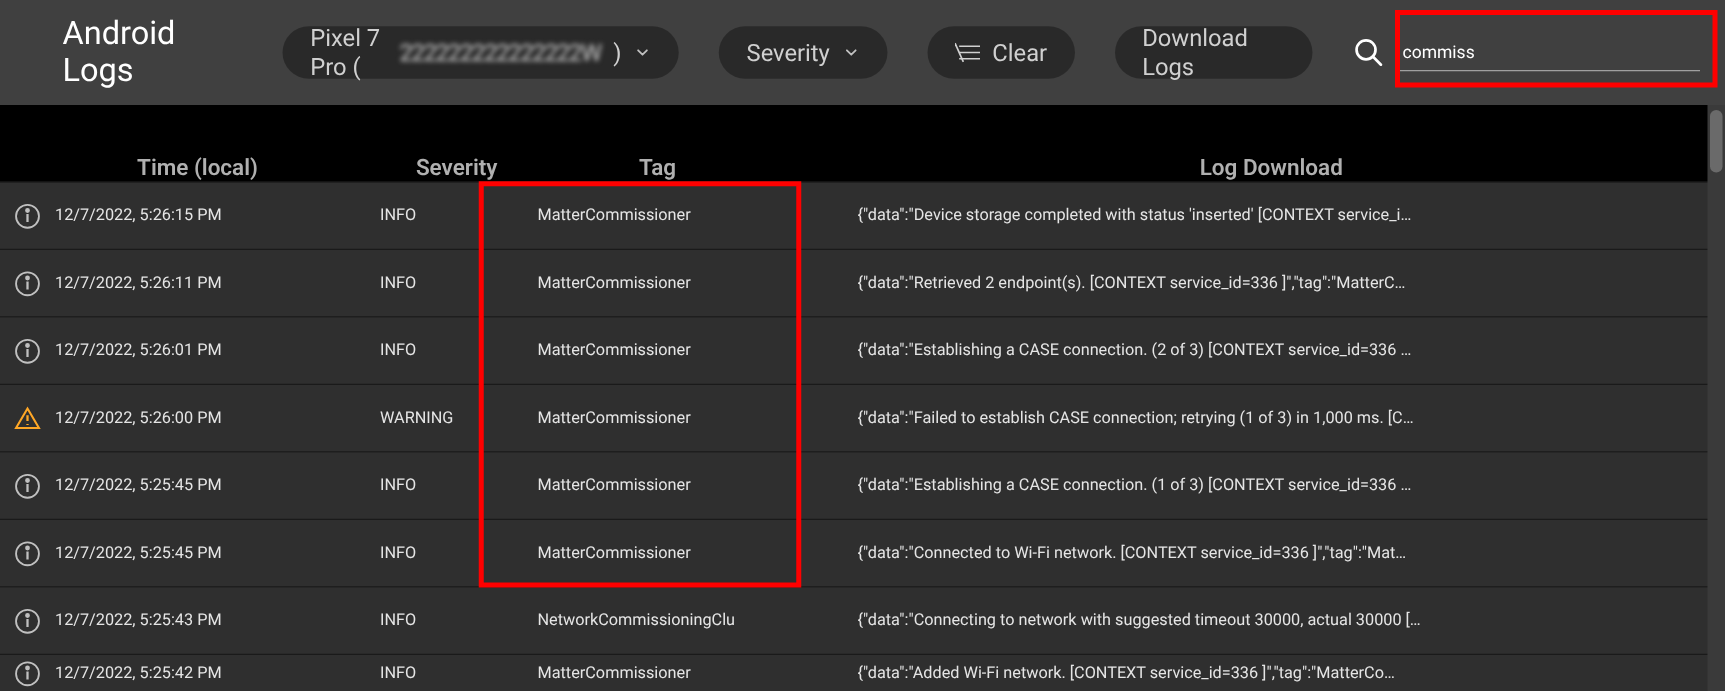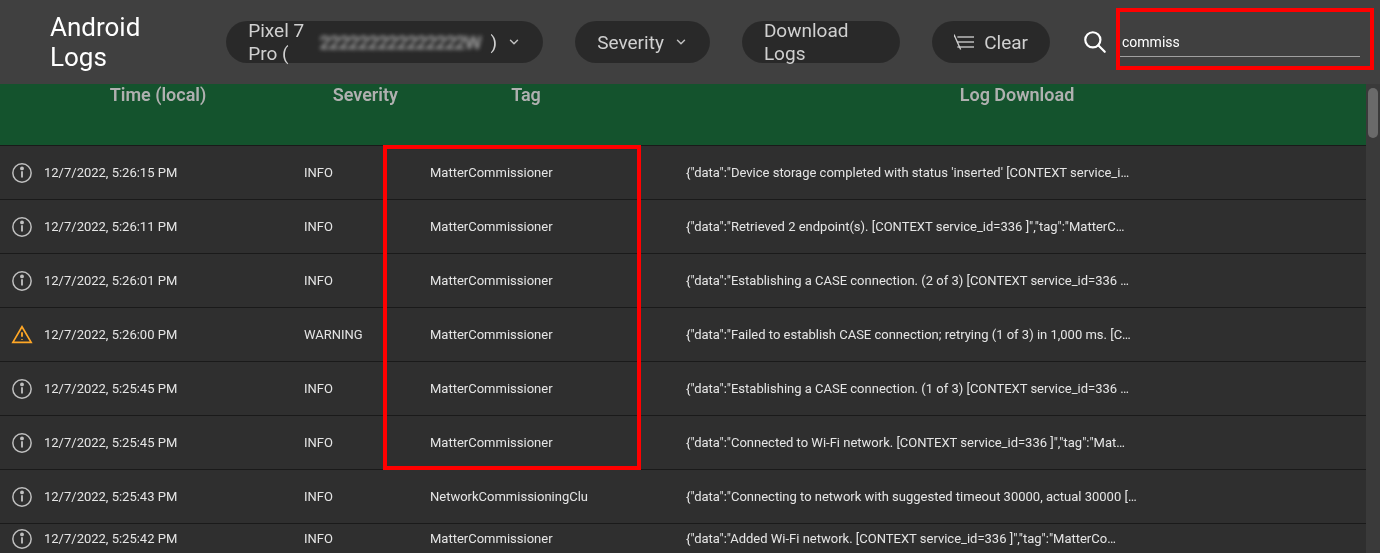--- a/index.html
+++ b/index.html
@@ -83,22 +83,22 @@
       top: 145px;
       left: 383px;
       width: 258px;
       height: 325px;
       border: 4px solid #ff0000;
       pointer-events: none;
     }
     .columns-header {
       display: flex;
       height: 62px;
-      align-items: flex-start;
-      background: #14532d;
+      align-items: flex-end;
+      background: #000000;
       border-bottom: 1px solid #1a1a1a;
     }
     .columns-header div {
       color: #b0b0b0;
       font-size: 18px;
       font-weight: 600;
     }
     .col-icon { width: 44px; }
     .col-time { width: 228px; padding-left: 0; text-align: left;}
     .col-time-header { width: 228px; text-align: center; }
@@ -176,33 +176,33 @@
   </div>
 
   <div class="pill">
     <span>Severity</span>
     <svg class="chevron" viewBox="0 0 24 24">
         <path d="M6 9l6 6 6-6" stroke="#c0c0c0" stroke-width="2.5" fill="none" stroke-linecap="round" stroke-linejoin="round"></path>
       </svg>
   </div>
 
   <div class="pill">
-    <span>Download Logs</span>
-  </div>
-
-  <div class="pill">
     <svg width="20" height="16" viewBox="0 0 24 18">
       <line class="clear-lines" x1="4" y1="3" x2="24" y2="3"></line>
       <line class="clear-lines" x1="4" y1="9" x2="24" y2="9"></line>
       <line class="clear-lines" x1="4" y1="15" x2="24" y2="15"></line>
       <line class="clear-lines" x1="0" y1="0" x2="8" y2="18" stroke-width="2"></line>
     </svg>
     <span>Clear</span>
   </div>
 
+  <div class="pill">
+    <span>Download Logs</span>
+  </div>
+
   <div class="search-wrap">
     <svg class="search-icon" width="26" height="26" viewBox="0 0 24 24">
       <circle cx="10" cy="10" r="7" stroke="#fff" stroke-width="2" fill="none"></circle>
       <line x1="15" y1="15" x2="21" y2="21" stroke="#fff" stroke-width="2" stroke-linecap="round"></line>
     </svg>
     <input class="search-input" type="text" value="commiss" style="">
   </div>
 </div>
 
 <div class="columns-header">

